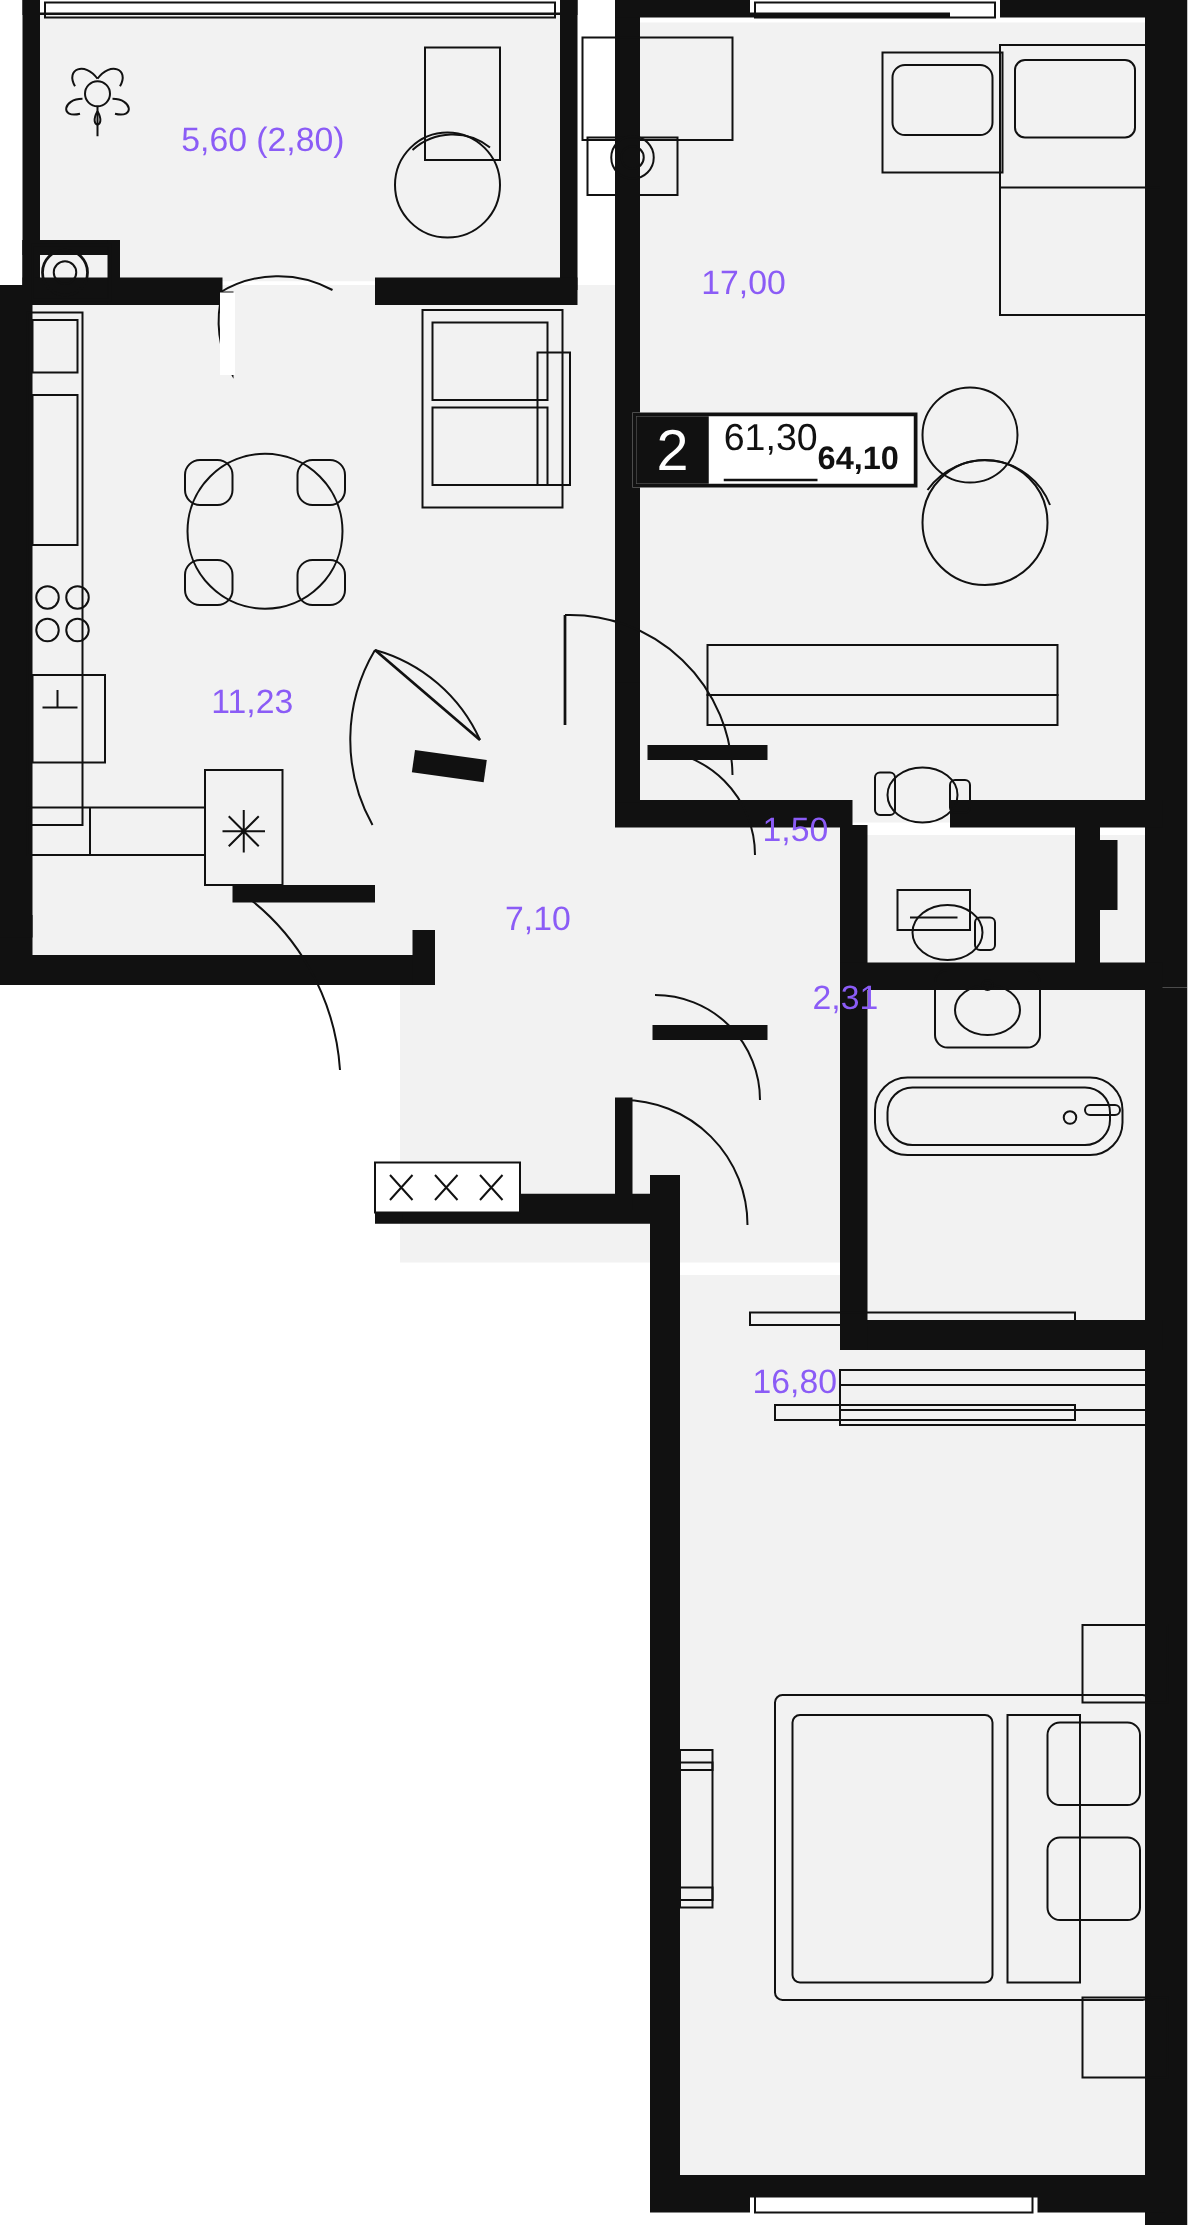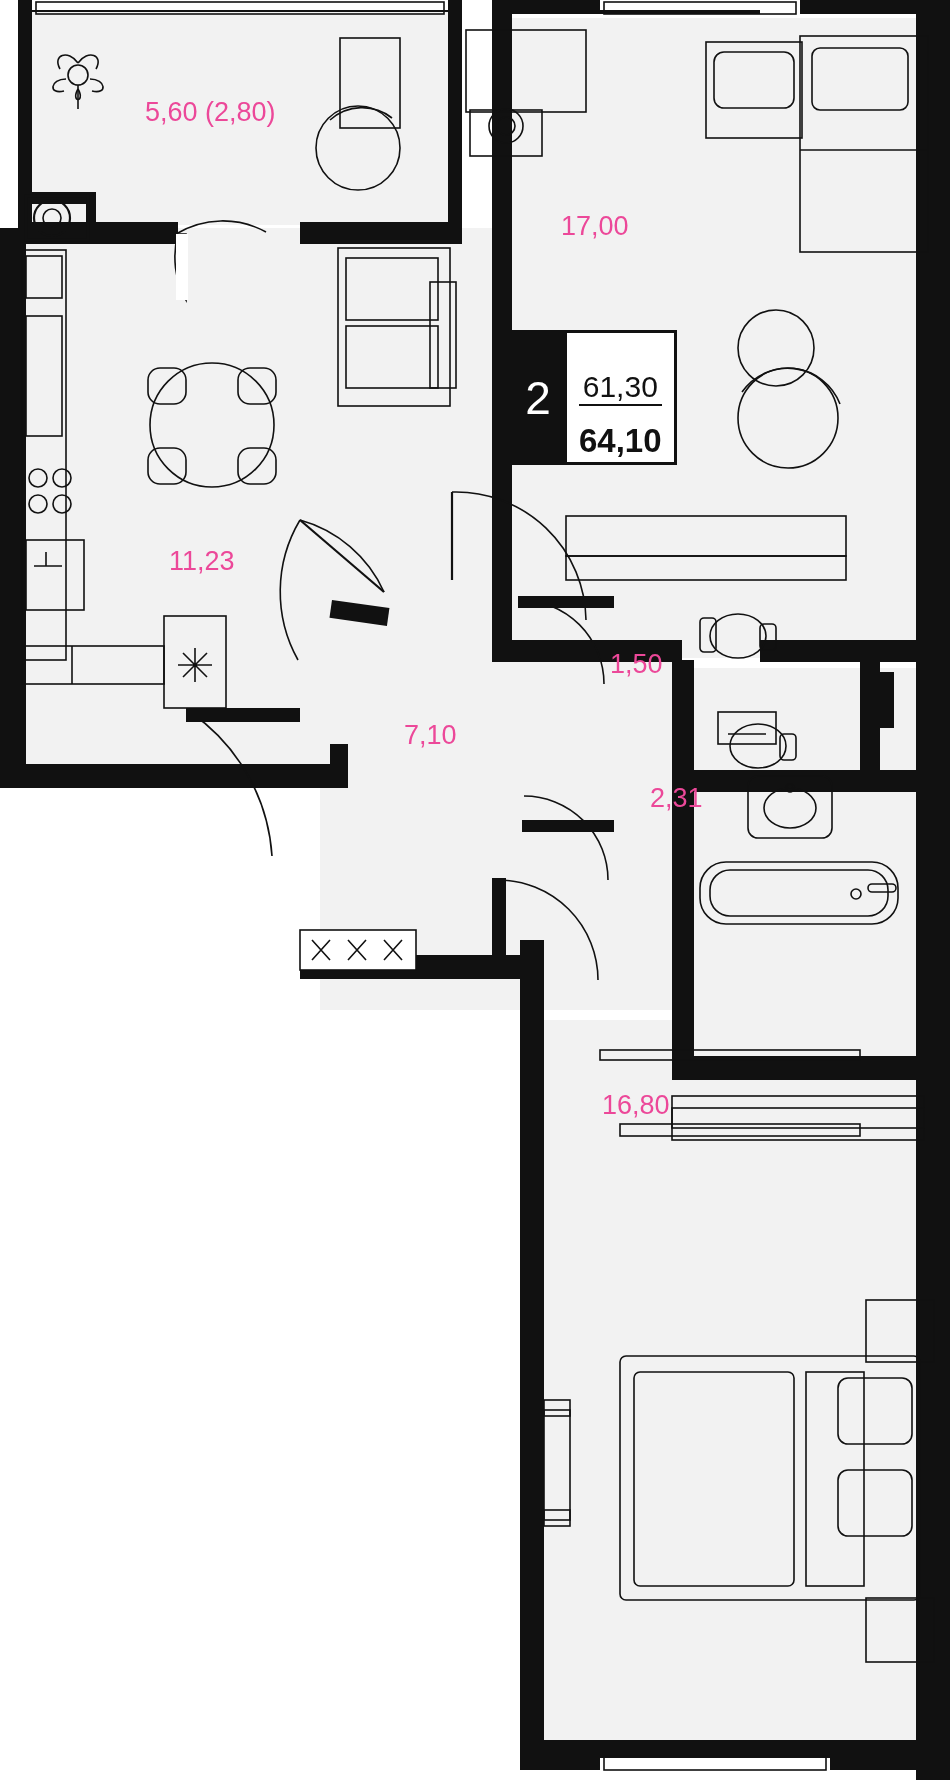--- a/index.html
+++ b/index.html
@@ -1,28 +1,28 @@
 <!DOCTYPE html>
 <html><head>
 <meta charset="utf-8">
 <style>
   html,body{margin:0;padding:0;background:#ffffff;}
   body{width:950px;height:1788px;position:relative;overflow:hidden;
        font-family:"Liberation Sans",sans-serif;color:#111;}
   #plan{position:absolute;left:0;top:0;width:950px;height:1788px;}
-  .lbl{position:absolute;font-size:27px;color:#ec4899;white-space:nowrap;}
+  .lbl{position:absolute;font-size:27px;color:#8b5cf6;white-space:nowrap;}
   .badge{position:absolute;display:flex;align-items:stretch;
          border:3px solid #111;background:#fff;}
   .badge .rooms{background:#111;color:#fff;font-size:46px;
          display:flex;align-items:center;justify-content:center;width:58px;}
-  .badge .areas{display:flex;flex-direction:column;justify-content:center;
-         padding:2px 12px 2px 12px;margin-top:36px;}
+  .badge .areas{display:flex;flex-direction:row;justify-content:center;
+         padding:2px 12px 2px 12px;}
   .badge .a1{font-size:30px;line-height:1.08;text-align:center;
          border-bottom:2px solid #111;padding-bottom:1px;}
-  .badge .a2{font-size:33px;line-height:1.12;text-align:left;font-weight:bold;padding-top:17px;}
+  .badge .a2{font-size:26px;line-height:1.12;text-align:left;font-weight:bold;padding-top:17px;}
 </style>
 </head>
 <body>
 
 <div id="plan">
 <svg width="950" height="1788" viewBox="0 0 950 1788" xmlns="http://www.w3.org/2000/svg">
   <defs>
     <style>
       .w{fill:#111;}
       .f{fill:#f2f2f2;}

